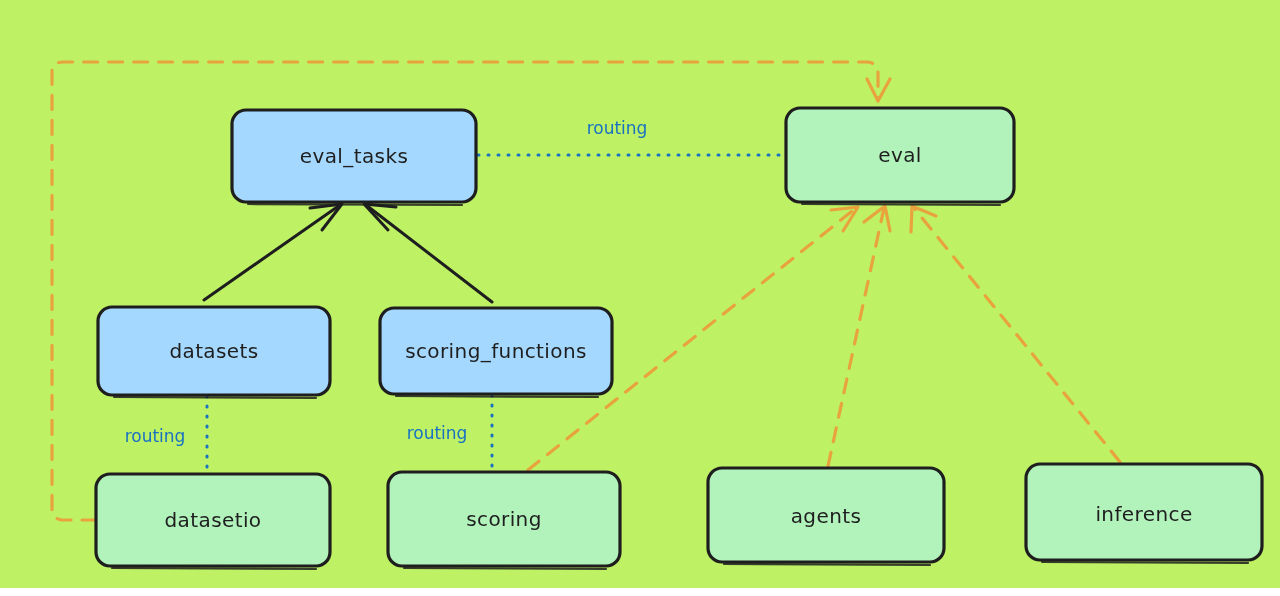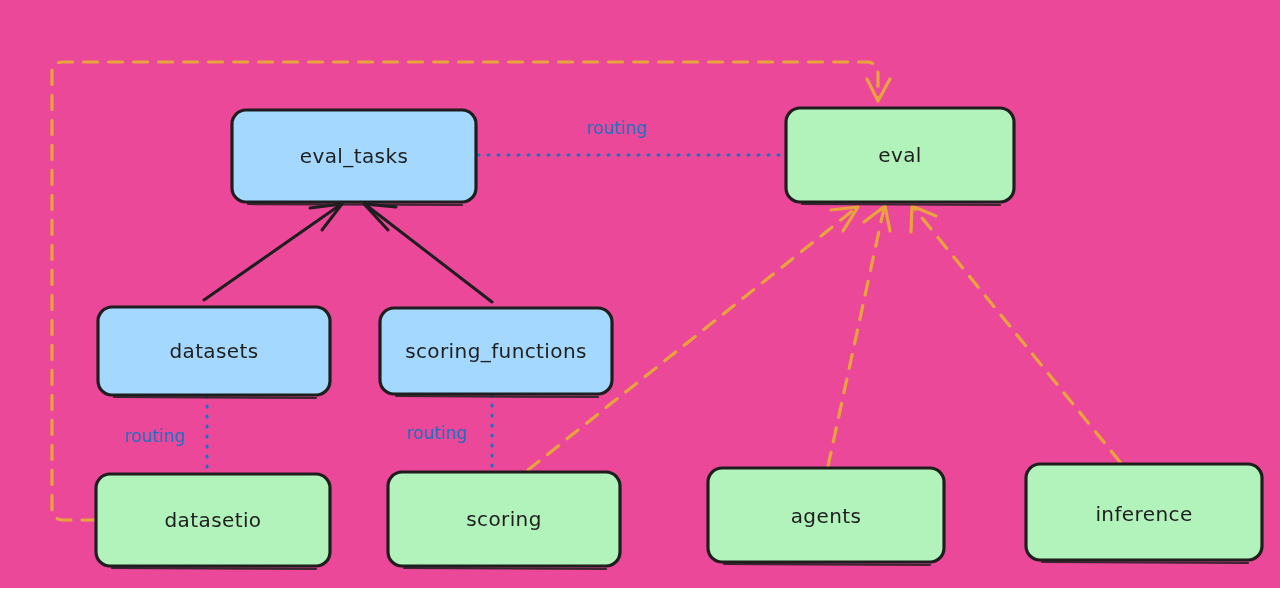--- a/index.html
+++ b/index.html
@@ -10,21 +10,21 @@
   body {
     width: 1280px;
     height: 596px;
     overflow: hidden;
     font-family: "DejaVu Sans", sans-serif;
   }
   #diagram-root {
     position: relative;
     width: 1280px;
     height: 588px;
-    background: #ec4899;
+    background: #bef264;
   }
   svg.canvas {
     position: absolute;
     top: 0;
     left: 0;
     width: 1280px;
     height: 596px;
     display: block;
   }
   .node-rect {

